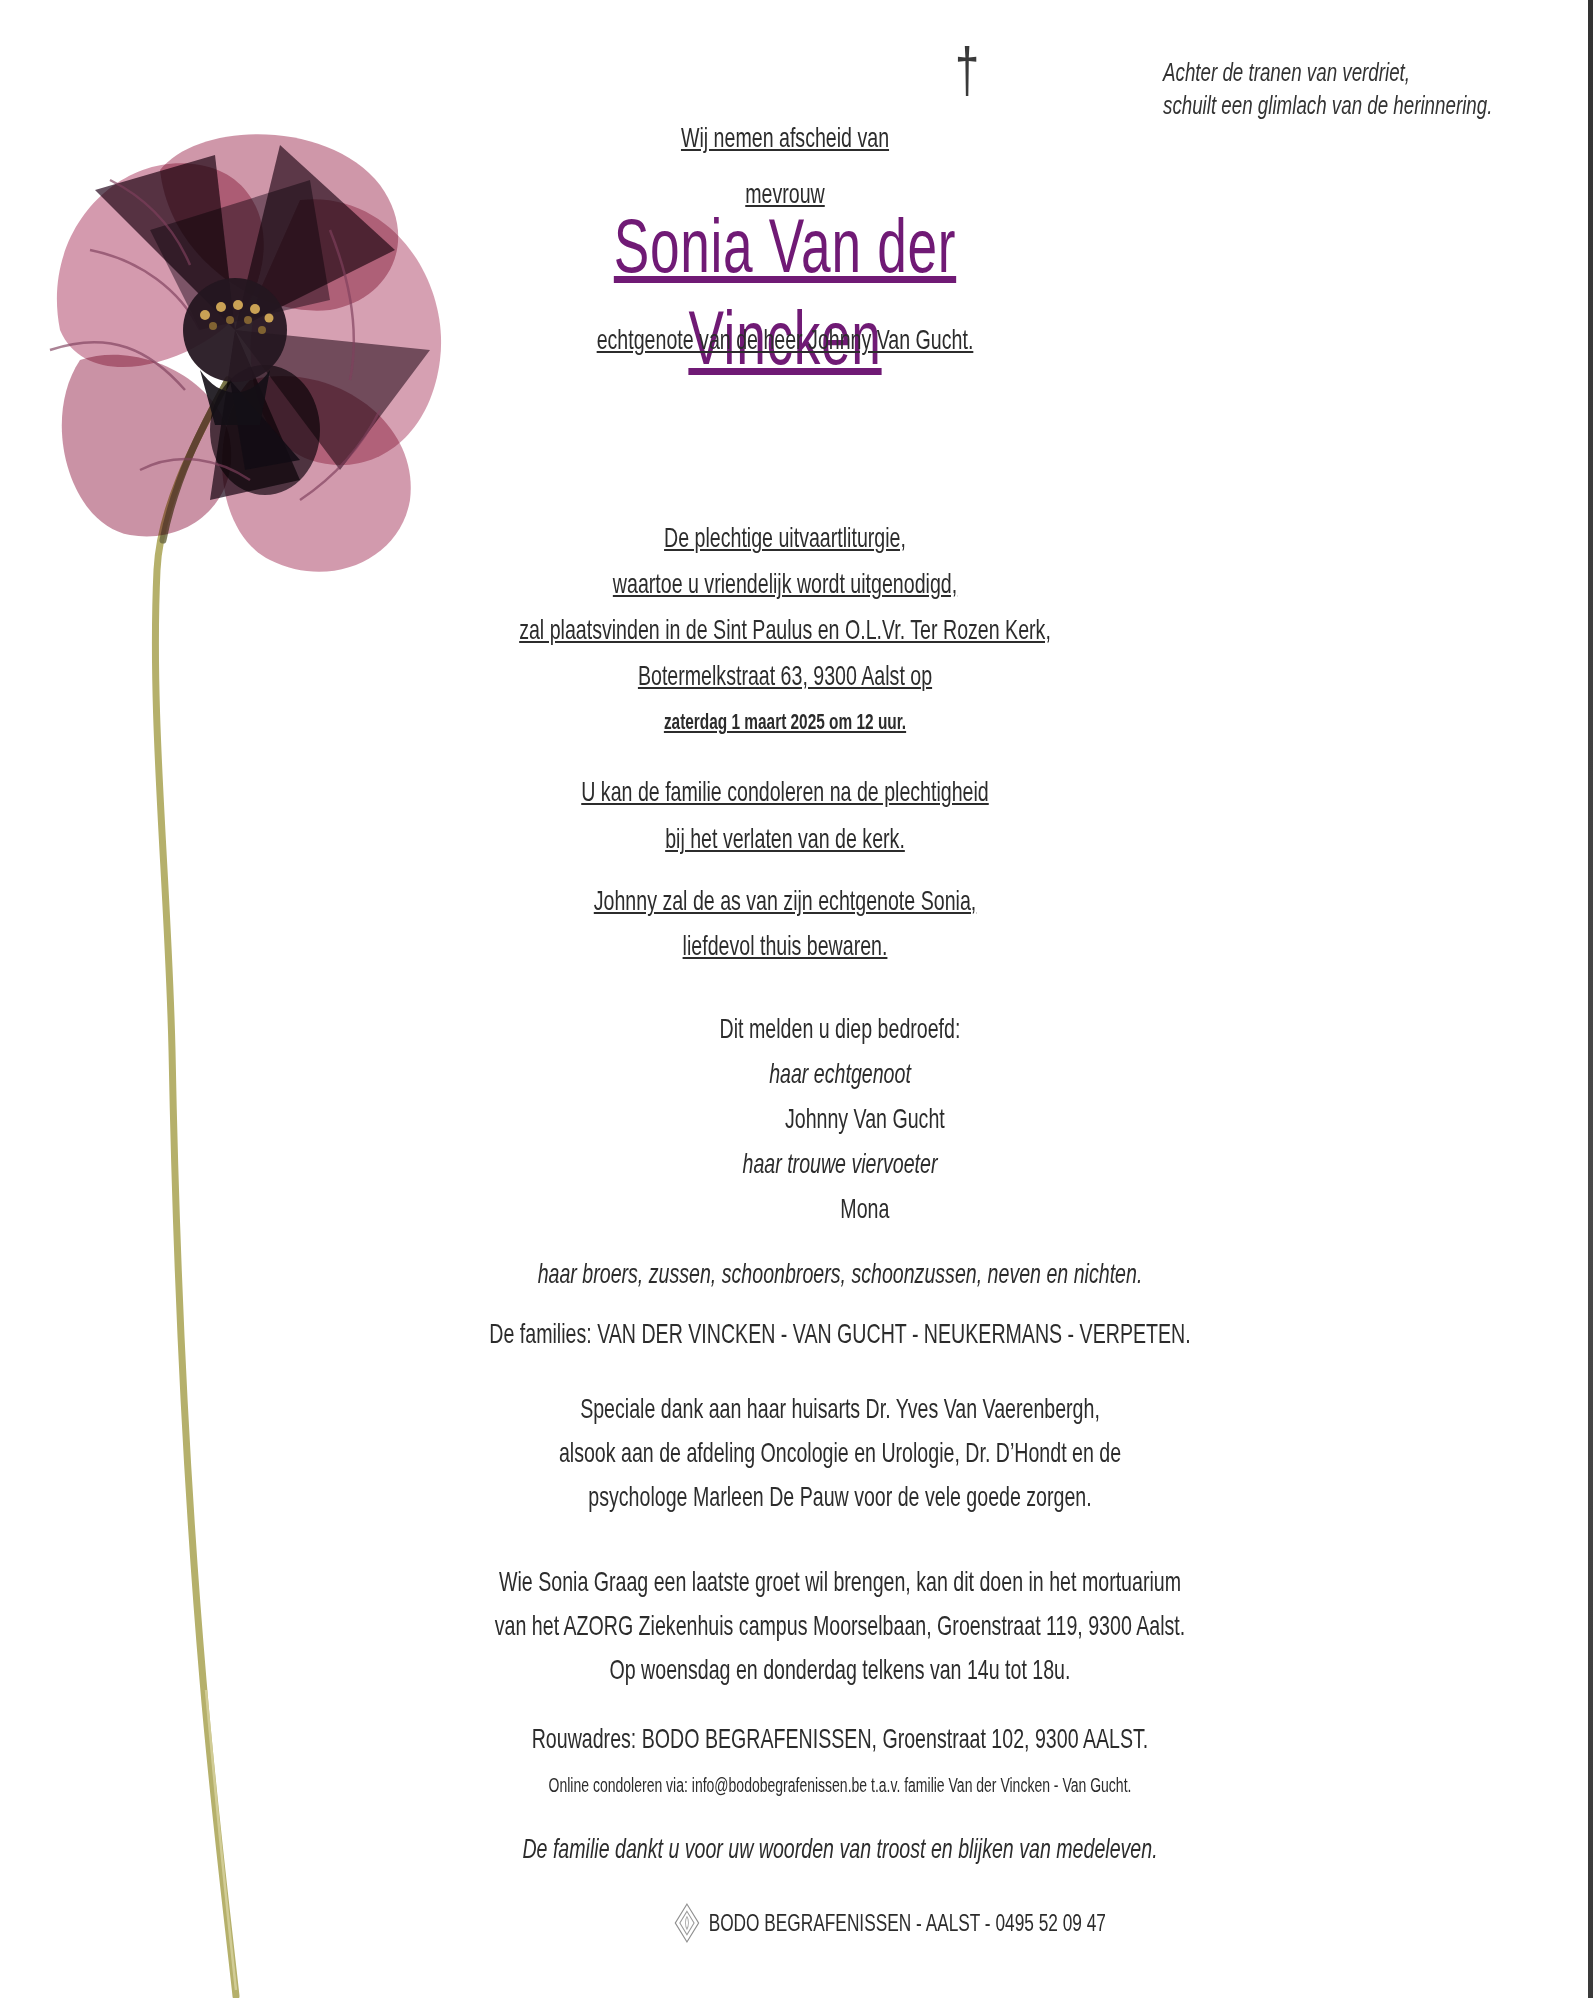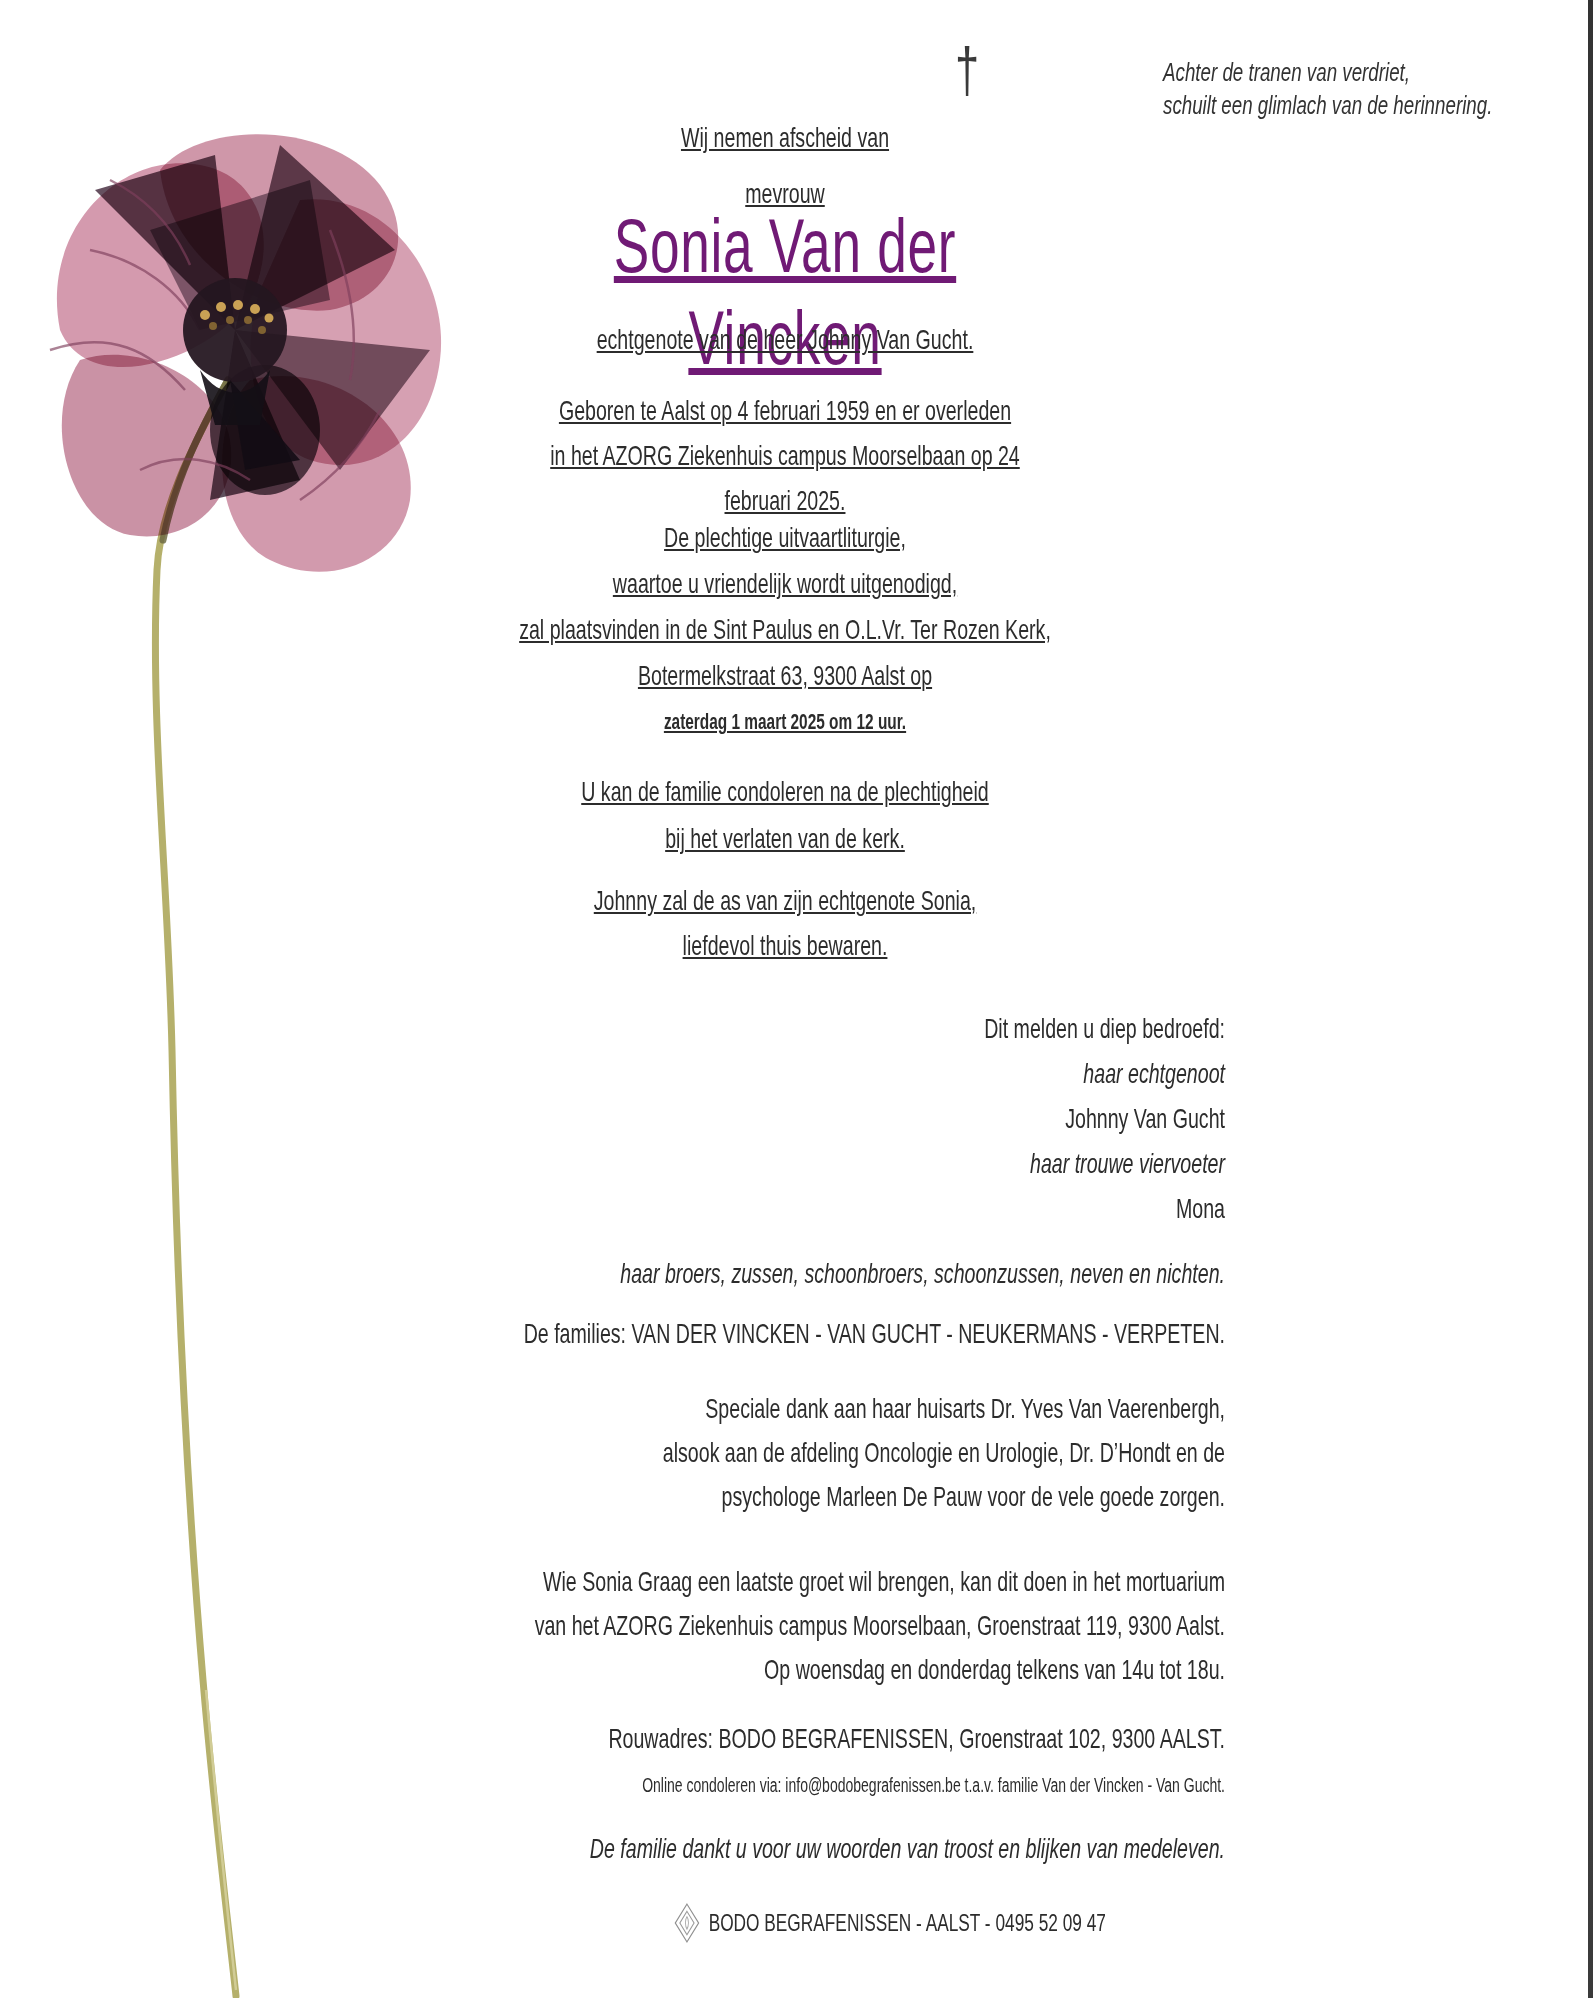--- a/index.html
+++ b/index.html
@@ -9,21 +9,21 @@
     font-family:"Liberation Sans", sans-serif;
     color:#2c2c2c;
   }
   svg.flower-layer { position:absolute; left:0; top:0; z-index:0; }
   .scan-edge { position:absolute; right:0; top:0; width:5px; height:1998px;
     background:linear-gradient(#333,#4a4a4a 60%,#3a3a3a); z-index:3; }
 
   
   .blk { position:absolute; z-index:2; font-size:28px; line-height:44px; }
   .c-blk { left:400px; width:770px; text-align:center;text-decoration:underline; }
-  .l-blk { left:455px; width:1100px; text-align:right; }
+  .l-blk { left:455px; width:1100px; text-align:center; }
   .tx  { transform:scaleX(0.70); }
   .c-blk .tx { transform-origin:50% 0; }
   .l-blk .tx { transform-origin:0 0; }
 
   .quote { left:1163px; top:56px; width:520px; font-size:25px; line-height:33px;
            font-style:italic; color:#323232; }
   .quote .tx { transform:scaleX(0.75); transform-origin:0 0; }
 
   .cross { left:922px; top:38px; width:90px; text-align:center;
            font-size:58px; line-height:60px; color:#3a3a3a; }
@@ -111,26 +111,20 @@
   <div class="blk c-blk" style="top:172px">
     <div class="tx">mevrouw</div>
   </div>
   <div class="blk c-blk deceased-name" style="top:200px">
     <div class="tx">Sonia Van der Vincken</div>
   </div>
   <div class="blk c-blk" style="top:318px">
     <div class="tx">echtgenote van de heer Johnny Van Gucht.</div>
   </div>
 
-  <div class="blk c-blk" style="top:388px; line-height:45px">
-    <div class="tx">
-      <div>Geboren te Aalst op 4 februari 1959 en er overleden</div>
-      <div>in het AZORG Ziekenhuis campus Moorselbaan op 24 februari 2025.</div>
-    </div>
-  </div>
 
   <div class="blk c-blk" style="top:515px; line-height:46px">
     <div class="tx">
       <div>De plechtige uitvaartliturgie,</div>
       <div>waartoe u vriendelijk wordt uitgenodigd,</div>
       <div>zal plaatsvinden in de Sint Paulus en O.L.Vr. Ter Rozen Kerk,</div>
       <div>Botermelkstraat 63, 9300 Aalst op</div>
     </div>
   </div>
   <div class="blk c-blk bold" style="top:700px; font-size:22px">

